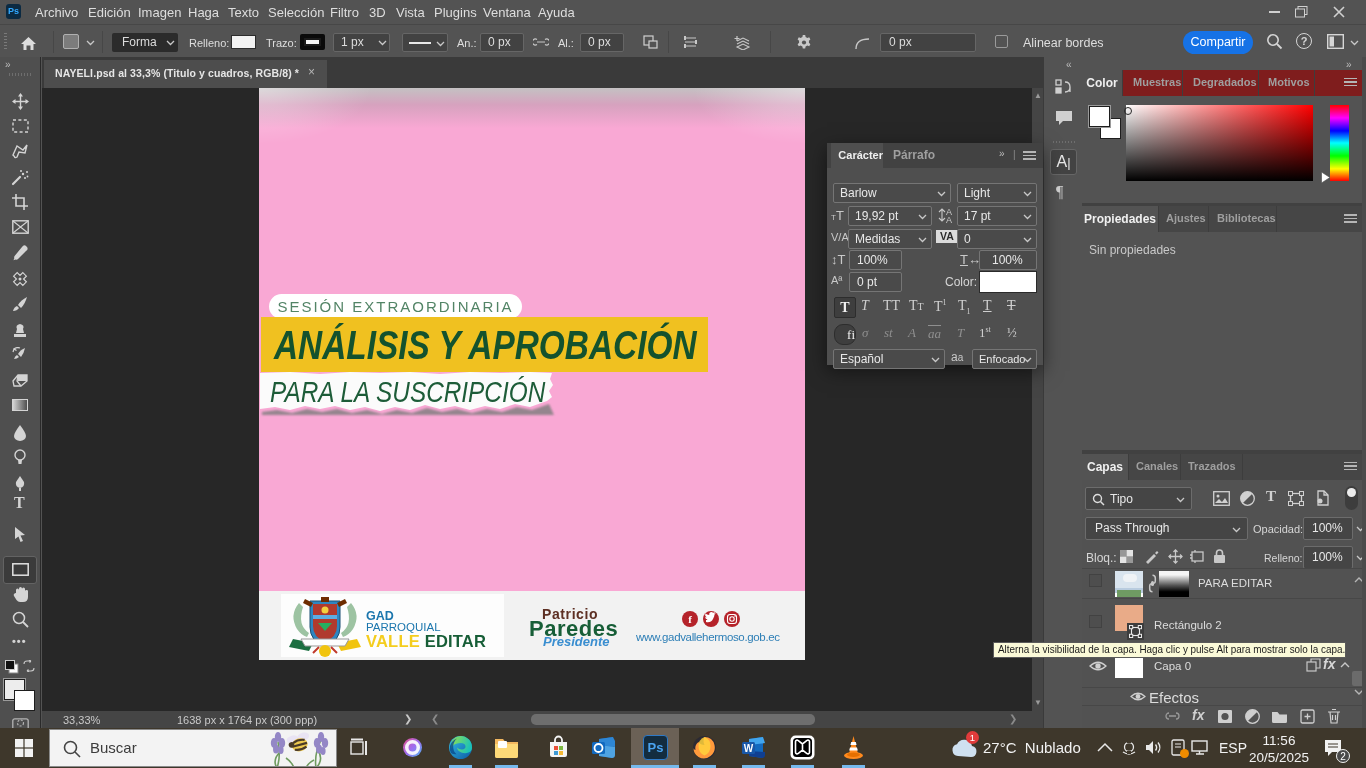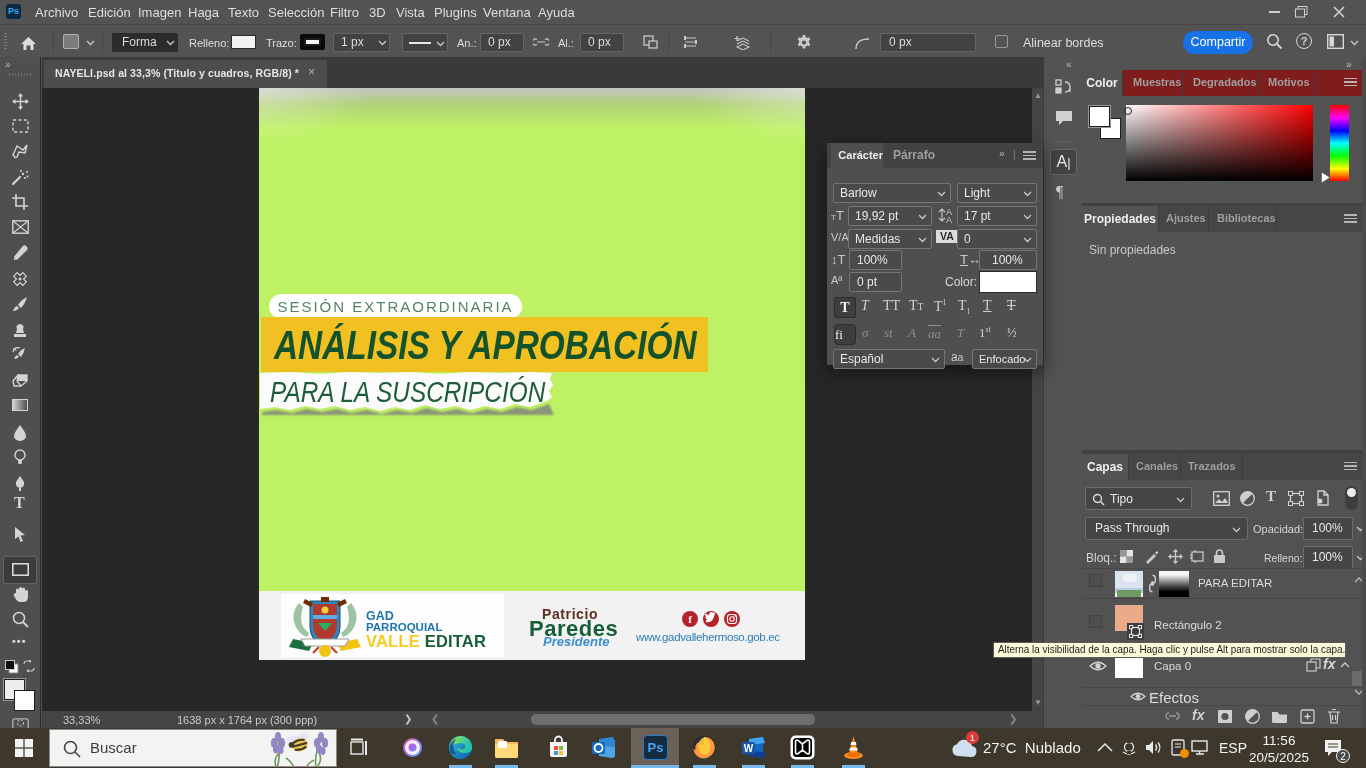--- a/index.html
+++ b/index.html
@@ -219,21 +219,21 @@
     </svg>
 </div>
 
 <div class="a" style="left:42px;top:57px;width:1001px;height:671px;background:#272727">
 
   <div class="a" style="left:0;top:0;width:1083px;height:31px;background:#3a3a3a">
     <div class="a" style="left:2px;top:3px;width:283px;height:28px;background:#4d4d4d;color:#e6e6e6;font-size:10.5px;font-weight:bold;line-height:27px;padding-left:11px;white-space:nowrap;overflow:hidden;letter-spacing:.1px">NAYELI.psd al 33,3% (Titulo y cuadros, RGB/8) *</div>
     <div class="a" style="left:266px;top:8px;color:#b5b5b5;font-size:12px">×</div>
   </div>
 
-  <div class="a" style="left:217px;top:31px;width:546px;height:572px;background:#bef264;overflow:hidden">
+  <div class="a" style="left:217px;top:31px;width:546px;height:572px;background:#f9a8d4;overflow:hidden">
     <div class="a" style="left:0;top:0;width:546px;height:42px;background:linear-gradient(rgba(194,194,194,.97), rgba(150,150,150,.35) 40%, rgba(128,128,128,0) 96%)"></div>
     <div class="a" style="left:0;top:0;width:110px;height:55px;background:radial-gradient(ellipse at 0 0, rgba(255,255,255,.4), rgba(255,255,255,0) 72%)"></div>
     <div class="a" style="left:436px;top:0;width:110px;height:55px;background:radial-gradient(ellipse at 100% 0, rgba(255,255,255,.4), rgba(255,255,255,0) 72%)"></div>
 
     <div class="a" style="left:10px;top:206px;width:253px;height:25px;background:#fff;border-radius:13px;color:#528466;font-size:15px;letter-spacing:2px;line-height:25px;text-align:center;white-space:nowrap">SESIÓN EXTRAORDINARIA</div>
 
     <div class="a" style="left:2px;top:229px;width:447px;height:55px;background:#f0c120"></div>
     <div class="a" id="titletext" style="left:15px;top:235px;font-style:italic;font-weight:bold;font-size:40px;color:#14522e;white-space:nowrap;transform:scaleX(.835);transform-origin:0 0">ANÁLISIS Y APROBACIÓN</div>
 
     <svg class="a" style="left:1px;top:283px" width="296" height="50">
@@ -258,21 +258,21 @@
         <circle cx="40" cy="15" r="3.5" fill="#f4d03f"></circle>
         <path d="M33 28 l7 8 7 -8" fill="#27ae60"></path>
         <path d="M20 4 l8 4 -2 4 -8 -4 Z M60 4 l-8 4 2 4 8 -4 Z M36 2 h8 v5 h-8 Z" fill="#6e2c00"></path>
         <path d="M8 44 L28 48 L24 56 L4 52 Z" fill="#1d6f42"></path>
         <path d="M72 44 L52 48 L56 56 L76 52 Z" fill="#f1c40f"></path>
         <path d="M16 44 h48 l-4 7 h-40 Z" fill="#fdfefe" stroke="#999"></path>
         <circle cx="40" cy="56" r="6" fill="#f1c40f"></circle>
         <path d="M34 52 l-6 6 M46 52 l6 6" stroke="#c0392b" stroke-width="2"></path>
       </svg>
       <div class="a" style="left:107px;top:18px;color:#1b76ad;font-weight:bold;font-size:12.5px">GAD</div>
-      <div class="a" style="left:107px;top:30px;color:#1b76ad;font-weight:bold;font-size:11.5px">PARROQUIAL</div>
+      <div class="a" style="left:107px;top:30px;color:#1b76ad;font-weight:normal;font-size:11.5px">PARROQUIAL</div>
       <div class="a" style="left:107px;top:41px;font-weight:bold;font-size:16.5px;white-space:nowrap;letter-spacing:.2px"><span style="color:#f4cd1e">VALLE</span> <span style="color:#175e37">EDITAR</span></div>
       <div class="a" style="left:283px;top:15px;color:#5d2f23;font-weight:bold;font-size:14px;letter-spacing:.6px">Patricio</div>
       <div class="a" style="left:270px;top:25px;color:#175e37;font-weight:bold;font-size:22px;letter-spacing:.5px">Paredes</div>
       <div class="a" style="left:284px;top:43px;color:#3a8ed0;font-style:italic;font-weight:bold;font-size:13px">Presidente</div>
       <svg class="a" style="left:422px;top:19px" width="70" height="18">
         <circle cx="9" cy="9" r="8" fill="#b5232a"></circle>
           <text x="9" y="13" text-anchor="middle" font-size="11" font-weight="bold" fill="#fff" font-family="Liberation Serif">f</text>
         <circle cx="30" cy="9" r="8" fill="#b5232a"></circle>
           <path d="M25 12 q5 1 7 -3 q1.5 -3 1.5 -4.5 l1.5 -1 -1.8 0 1 -1.5 -2 .8 q-2 -1.8 -3.5 0 q-.8 1 -.4 2.2 q-2.5 0 -4 -1.8 q-.8 2.5 1.5 4 q-1 .3 -1.8 0 q.5 2 2.5 2.3 q-1 .8 -1.5 .5 z" fill="#fff"></path>
         <circle cx="51" cy="9" r="8" fill="#b5232a"></circle>
@@ -586,21 +586,21 @@
   <div class="a" style="left:118px;top:132px;color:#d6d6d6;font-size:12px">Color:</div>
   <div class="a" style="left:152px;top:128px;width:58px;height:22px;background:#fff;border:1px solid #2a2a2a"></div>
   <div class="a" style="left:7px;top:154px;width:22px;height:21px;background:#3e3e3e;border:1px solid #2d2d2d;border-radius:2px;color:#f0f0f0;font-weight:bold;font-size:14px;text-align:center;line-height:19px;font-family:'Liberation Serif',serif">T</div>
   <div class="a" style="left:34px;top:155px;color:#cfcfcf;font-style:italic;font-size:14px;font-family:'Liberation Serif',serif">T</div>
   <div class="a" style="left:56px;top:155px;color:#cfcfcf;font-size:14px;font-family:'Liberation Serif',serif">TT</div>
   <div class="a" style="left:82px;top:155px;color:#cfcfcf;font-size:14px;font-family:'Liberation Serif',serif">T<span style="font-size:10px">T</span></div>
   <div class="a" style="left:107px;top:155px;color:#cfcfcf;font-size:14px;font-family:'Liberation Serif',serif">T<sup style="font-size:8px">1</sup></div>
   <div class="a" style="left:131px;top:155px;color:#cfcfcf;font-size:14px;font-family:'Liberation Serif',serif">T<sub style="font-size:8px">1</sub></div>
   <div class="a" style="left:156px;top:155px;color:#cfcfcf;font-size:14px;font-family:'Liberation Serif',serif"><u>T</u></div>
   <div class="a" style="left:180px;top:155px;color:#cfcfcf;font-size:14px;font-family:'Liberation Serif',serif;text-decoration:line-through">T</div>
-  <div class="a" style="left:7px;top:181px;width:22px;height:21px;background:#3e3e3e;border:1px solid #2d2d2d;border-radius:4px;color:#f0f0f0;font-size:13px;text-align:left;line-height:19px;font-family:'Liberation Serif',serif">fi</div>
+  <div class="a" style="left:7px;top:181px;width:22px;height:21px;background:#3e3e3e;border:1px solid #2d2d2d;border-radius:9px;color:#f0f0f0;font-size:13px;text-align:right;line-height:19px;font-family:'Liberation Serif',serif">fi</div>
   <div class="a" style="left:35px;top:182px;color:#8f8f8f;font-size:13px;font-style:italic;font-family:'Liberation Serif',serif">σ</div>
   <div class="a" style="left:57px;top:182px;color:#8f8f8f;font-size:13px;font-style:italic;font-family:'Liberation Serif',serif">st</div>
   <div class="a" style="left:81px;top:182px;color:#8f8f8f;font-size:13px;font-style:italic;font-family:'Liberation Serif',serif">A</div>
   <div class="a" style="left:101px;top:182px;color:#8f8f8f;font-size:13px;font-style:italic;font-family:'Liberation Serif',serif;border-top:1px solid #8f8f8f">aa</div>
   <div class="a" style="left:130px;top:182px;color:#8f8f8f;font-size:13px;font-style:italic;font-family:'Liberation Serif',serif">T</div>
   <div class="a" style="left:152px;top:182px;color:#cfcfcf;font-size:13px;font-family:'Liberation Serif',serif">1<sup style="font-size:8px">st</sup></div>
   <div class="a" style="left:180px;top:182px;color:#cfcfcf;font-size:13px;font-family:'Liberation Serif',serif">½</div>
   <div class="inp" style="left:6px;top:206px;width:112px;height:20px;line-height:18px;padding-left:6px">Español
     <svg class="chev" style="left:97px;top:7px">
         <path d="M1 1 L4.5 4.5 L8 1" stroke="#c8c8c8" fill="none" stroke-width="1.3"></path>

